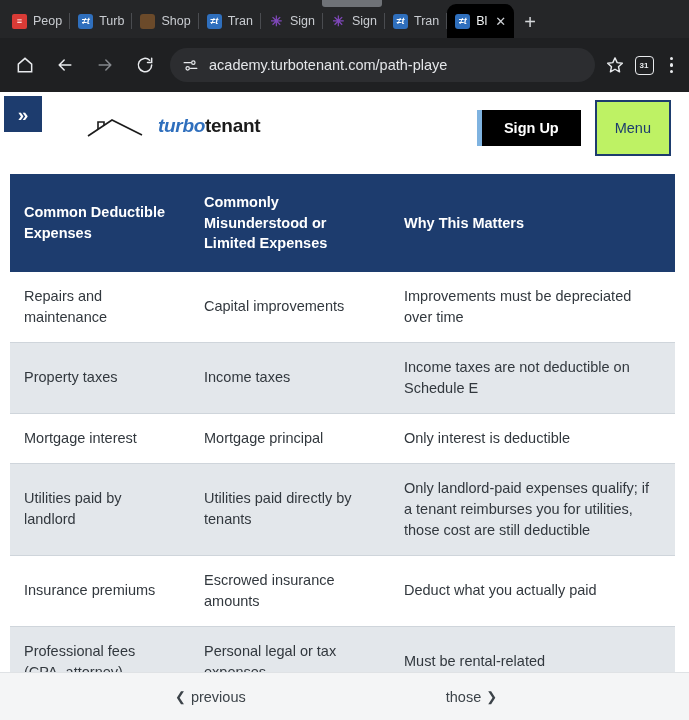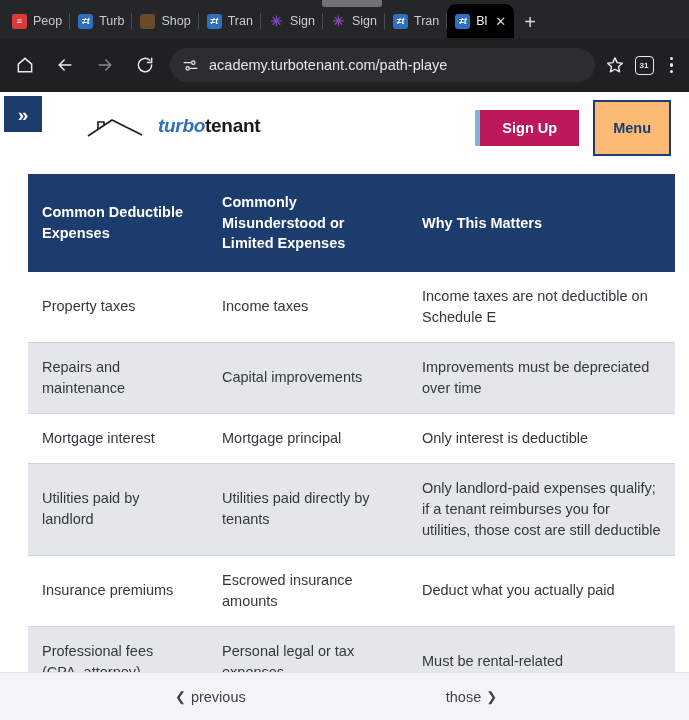--- a/index.html
+++ b/index.html
@@ -159,41 +159,41 @@
     line-height: 1;
   }
   .logo { display: flex; flex-direction: row; align-items: flex-start; position: relative; }
   .logo-word { font-size: 19px; letter-spacing: -0.3px; line-height: 1; }
   .logo-turbo { color: #2f6fbd; font-style: italic; font-weight: bold; }
   .logo-tenant { color: #1b1b1b; font-weight: bold; }
   .logo-roof { margin-bottom: 2px; margin-left: 14px; }
 
   .header-actions { margin-left: auto; display: flex; align-items: center; gap: 14px; }
   .btn-signup {
-    background: #be185d;
+    background: #000000;
     color: #ffffff;
     border: none;
     border-left: 5px solid #7fb3e0;
     font-size: 14.5px;
     font-weight: bold;
     padding: 10px 22px;
     font-family: inherit;
   }
   .btn-menu {
-    background: #fdba74;
+    background: #bef264;
     color: #1d3c6e;
     border: 2px solid #1d3c6e;
     font-size: 14.5px;
-    font-weight: bold;
+    font-weight: normal;
     padding: 18px 18px;
     font-family: inherit;
   }
 
   
-  .table-wrap { padding: 10px 14px 0 20px; margin-left: 8px; }
+  .table-wrap { padding: 10px 14px 0 10px; }
   table { width: 100%; border-collapse: collapse; table-layout: fixed; }
   thead th {
     background: #1d3c6e;
     color: #ffffff;
     font-size: 14.5px;
     font-weight: bold;
     text-align: left;
     padding: 18px 14px;
     vertical-align: middle;
     line-height: 1.42;
@@ -363,28 +363,28 @@
           </colgroup>
         <thead>
           <tr>
             <th>Common Deductible Expenses</th>
             <th>Commonly Misunderstood or Limited Expenses</th>
             <th>Why This Matters</th>
           </tr>
         </thead>
         <tbody>
           <tr>
+            <td>Repairs and maintenance</td>
+            <td>Capital improvements</td>
+            <td>Improvements must be depreciated over time</td>
+          </tr>
+          <tr>
             <td>Property taxes</td>
             <td>Income taxes</td>
             <td>Income taxes are not deductible on Schedule E</td>
-          </tr>
-          <tr>
-            <td>Repairs and maintenance</td>
-            <td>Capital improvements</td>
-            <td>Improvements must be depreciated over time</td>
           </tr>
           <tr>
             <td>Mortgage interest</td>
             <td>Mortgage principal</td>
             <td>Only interest is deductible</td>
           </tr>
           <tr>
             <td>Utilities paid by landlord</td>
             <td>Utilities paid directly by tenants</td>
             <td>Only landlord-paid expenses qualify; if a tenant reimburses you for utilities, those cost are still deductible</td>

